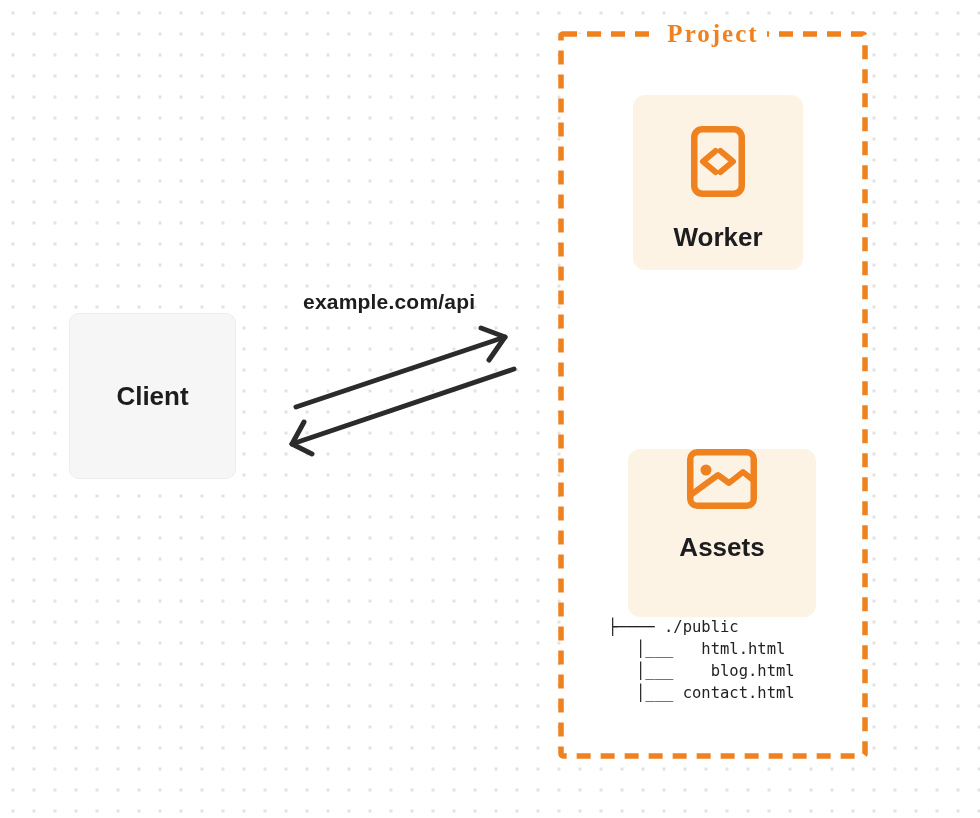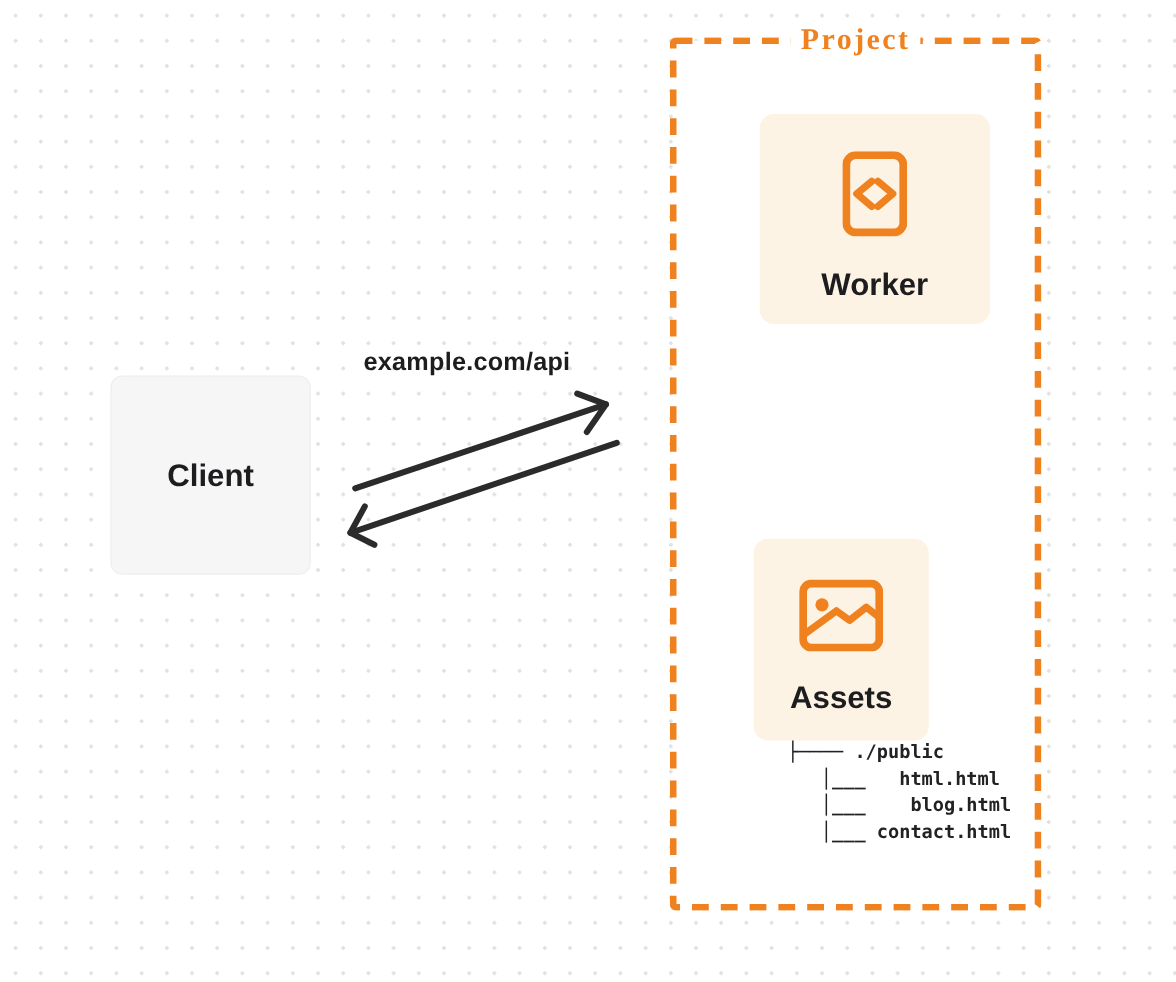--- a/index.html
+++ b/index.html
@@ -56,31 +56,30 @@
 
   
   .card{
     position:absolute;
     border-radius:12px;
     display:flex;
     flex-direction:column;
     align-items:center;
   }
   .card-worker{
-    left:633px;top:95px;width:192px;height:175px;
+    left:633px;top:95px;width:170px;height:175px;
     background:var(--card-cream);
     padding-top:31px;
   }
   .card-assets{
-    left:628px;top:449px;width:146px;height:168px;
+    left:628px;top:449px;width:188px;height:168px;
     background:var(--card-cream);
-    padding-top:34px;
   }
   .card-client{
-    left:92px;top:313px;width:167px;height:166px;
+    left:69px;top:313px;width:167px;height:166px;
     background:var(--card-gray);
     border:1px solid var(--card-gray-border);
     border-radius:10px;
     justify-content:center;
   }
   .card-label{
     font-size:26px;
     font-weight:bold;
     color:var(--text-dark);
     line-height:30px;
@@ -99,22 +98,22 @@
   .arrows-svg{position:absolute;left:275px;top:315px;width:250px;height:150px;}
   .arrows-svg path{
     fill:none;stroke:var(--arrow-color);
     stroke-width:5;stroke-linecap:round;stroke-linejoin:round;
   }
 
   
   .file-tree{
     position:absolute;left:608px;top:616px;
     font-family:"DejaVu Sans Mono",monospace;
-    font-size:15.5px;font-weight:bold;
-    line-height:22px;color:var(--tree-text);margin-left:48px;
+    font-size:15.5px;font-weight:normal;
+    line-height:22px;color:var(--tree-text);
   }
   .tree-line{white-space:pre;}
 </style>
 </head>
 <body>
 
 <div class="canvas">
 
   <svg class="project-border-svg" viewBox="0 0 310 728">
     <rect x="3" y="3" width="304" height="722" rx="2"></rect>

